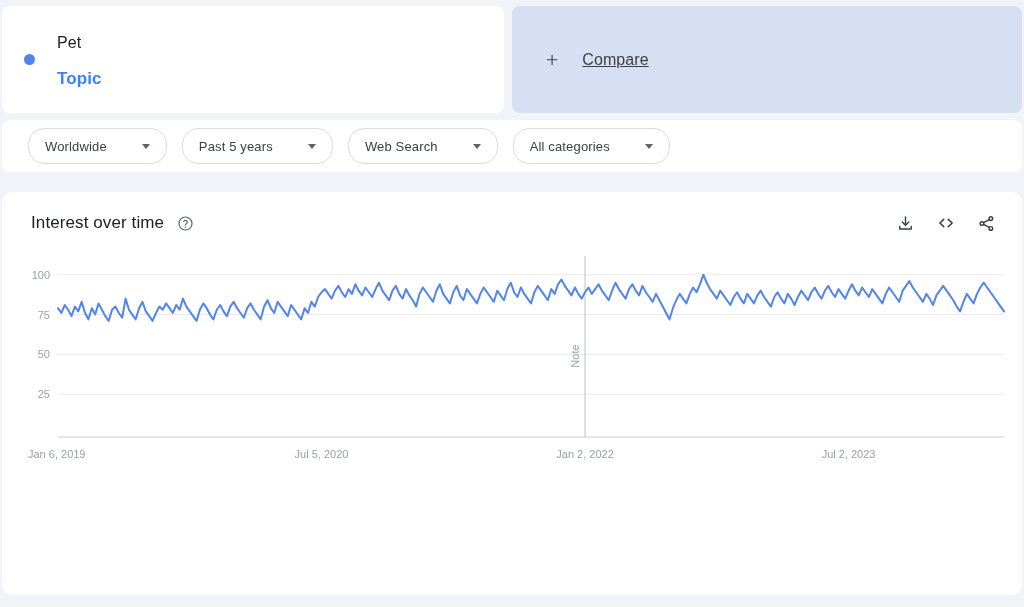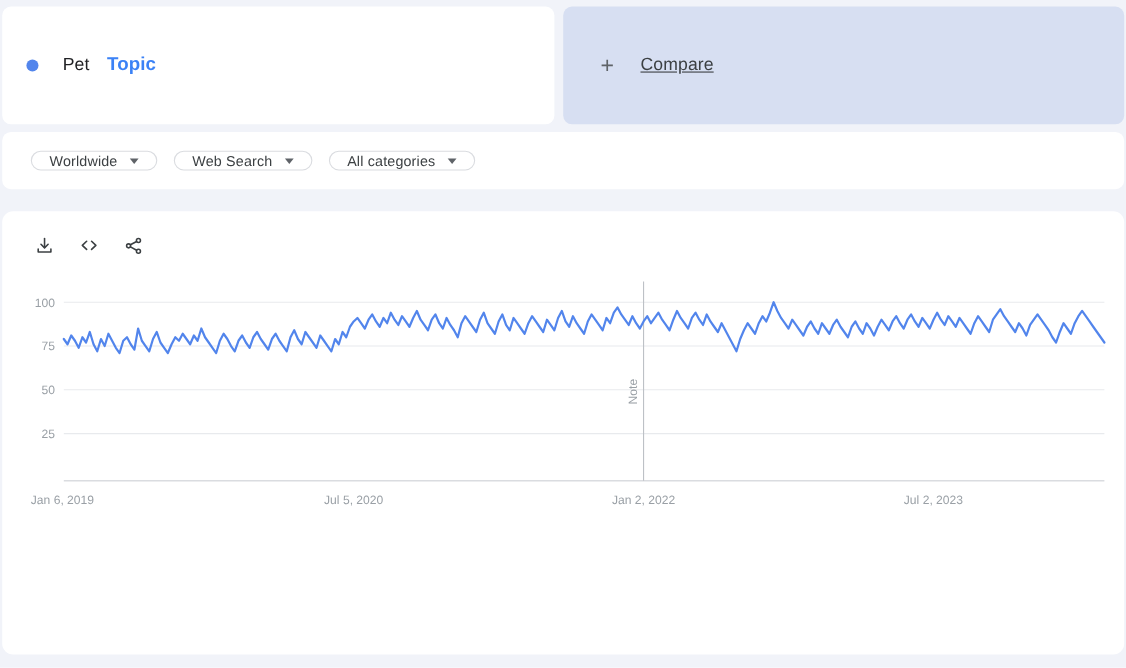--- a/index.html
+++ b/index.html
@@ -36,20 +36,21 @@
   .term-dot {
     width: 11px;
     height: 11px;
     border-radius: 50%;
     background: #5285ec;
     flex: 0 0 auto;
     margin-right: 22px;
   }
   .term-texts {
     display: flex;
+    flex-direction: column;
     justify-content: flex-end;
     gap: 16px;
   }
   .term-title {
     font-size: 16px;
     color: #202124;
     line-height: 21px;
     letter-spacing: .1px;
   }
   .term-sub {
@@ -92,27 +93,28 @@
     height: 52px;
     display: flex;
     align-items: center;
     padding-left: 26px;
     box-sizing: border-box;
     gap: 15px;
   }
   .filter-pill {
     border: 1px solid #dadce0;
     border-radius: 16px;
-    height: 18px;
+    height: 36px;
     display: inline-flex;
     align-items: center;
     padding: 0 16px;
     background: #fff;
     cursor: pointer;
     box-sizing: border-box;
+    gap: 24px;
   }
   .filter-pill span.lbl {
     font-size: 13px;
     color: #3c4043;
     letter-spacing: .15px;
   }
   .caret {
     margin-left: 11px;
     width: 0;
     height: 0;
@@ -206,37 +208,51 @@
 
 </div>
 
 <div class="filter-bar">
 
   <div class="filter-pill">
     <span class="lbl">Worldwide</span>
     <span class="caret"></span>
   </div>
 
+  <div class="filter-pill">
+    <span class="lbl">Past 5 years</span>
+    <span class="caret"></span>
+  </div>
 
   <div class="filter-pill">
     <span class="lbl">Web Search</span>
     <span class="caret"></span>
   </div>
 
   <div class="filter-pill">
     <span class="lbl">All categories</span>
     <span class="caret"></span>
   </div>
 
 </div>
 
 <div class="chart-card">
 
   <div class="chart-head">
 
+    <div class="chart-title-wrap">
+      <span class="chart-title">Interest over time</span>
+      <span class="help-icon">
+        <svg width="17" height="17" viewBox="0 0 24 24" fill="none" stroke="#5f6368" stroke-width="1.7">
+          <circle cx="12" cy="12" r="9.2"></circle>
+          <path d="M9.4 9.2a2.7 2.7 0 0 1 5.2 1c0 1.8-2.6 2.1-2.6 3.9" stroke-linecap="round"></path>
+          <circle cx="12" cy="17.3" r="0.95" fill="#5f6368" stroke="none"></circle>
+        </svg>
+      </span>
+    </div>
 
     <div class="chart-actions">
 
       <span class="act">
         <svg width="19" height="19" viewBox="0 0 24 24" fill="none" stroke="#3c4043" stroke-width="1.8" stroke-linecap="round" stroke-linejoin="round">
           <path d="M12 3.6v10.3"></path>
           <path d="M7.9 10.2 12 14.3l4.1-4.1"></path>
           <path d="M4.7 15.6v3.4h14.6v-3.4"></path>
         </svg>
       </span>

